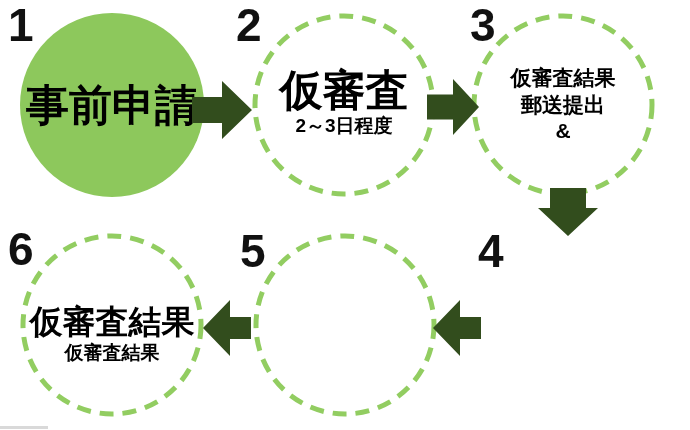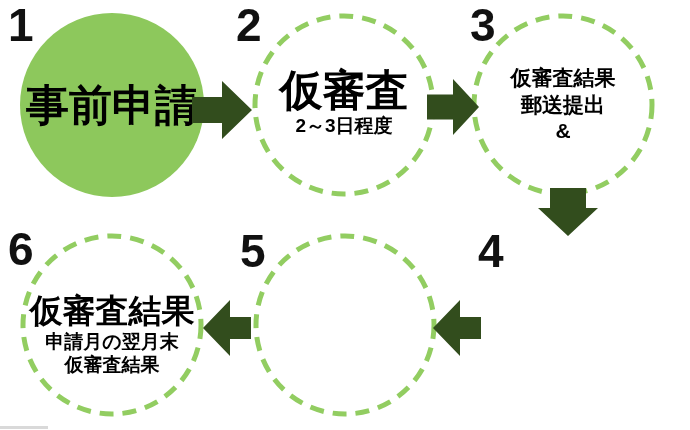--- a/index.html
+++ b/index.html
@@ -80,21 +80,20 @@
     </div>
   </div>
   <div class="num" style="left:240px; top:228px;">5</div>
 
   <div class="node" style="left:19px; top:232px;">
     <svg class="ring" viewBox="0 0 186 186">
       <circle cx="93" cy="93" r="89" fill="#ffffff" stroke-width="5" stroke-dasharray="14 9" stroke="#92cd61"></circle>
     </svg>
     <div class="stack shift-down">
       <span class="t lg">仮審査結果</span>
-      <span class="t sm gap">申請月の翌月末</span>
       <span class="t sm">仮審査結果</span>
     </div>
   </div>
   <div class="num" style="left:8px; top:226px;">6</div>
 
   <svg class="arrow" style="left:192px; top:81px;" width="60" height="58" viewBox="0 0 60 58">
     <polygon points="0,16 30,16 30,0 60,29 30,58 30,42 0,42" fill="#324d1d"></polygon>
   </svg>
 
   <svg class="arrow" style="left:427px; top:79px;" width="52" height="56" viewBox="0 0 60 58" preserveAspectRatio="none">

